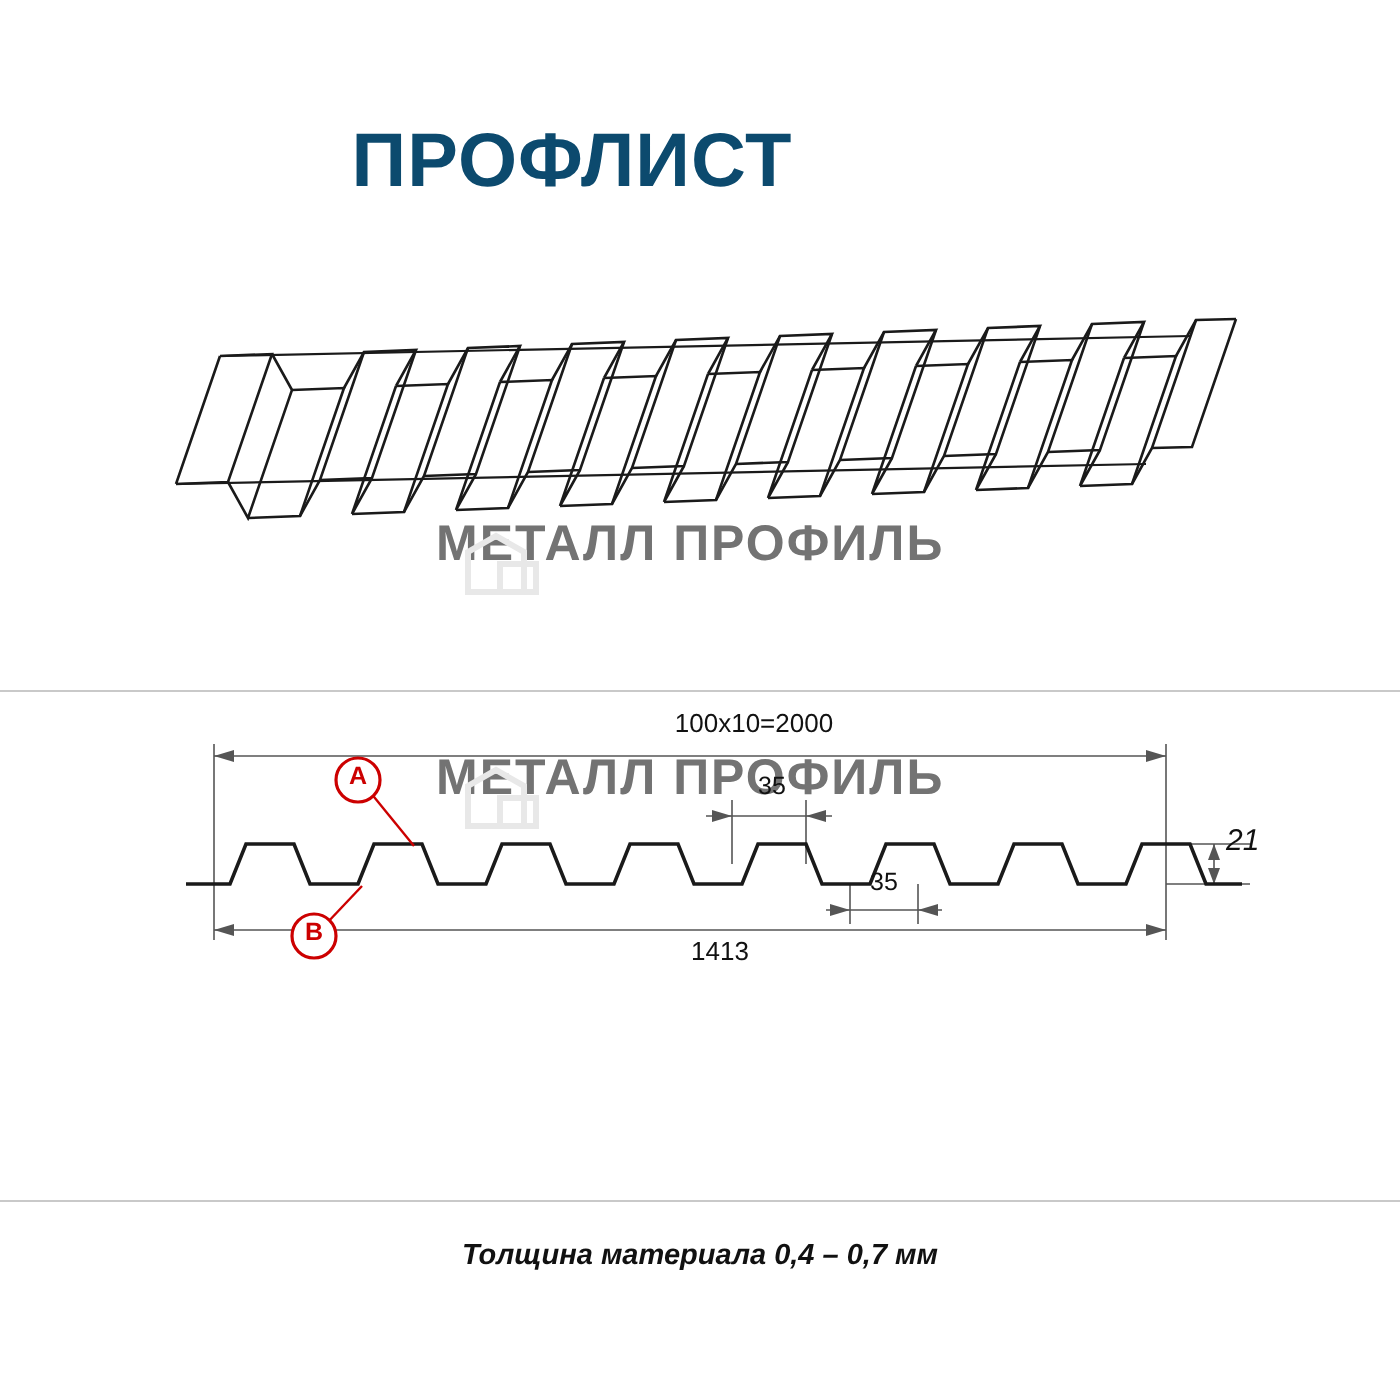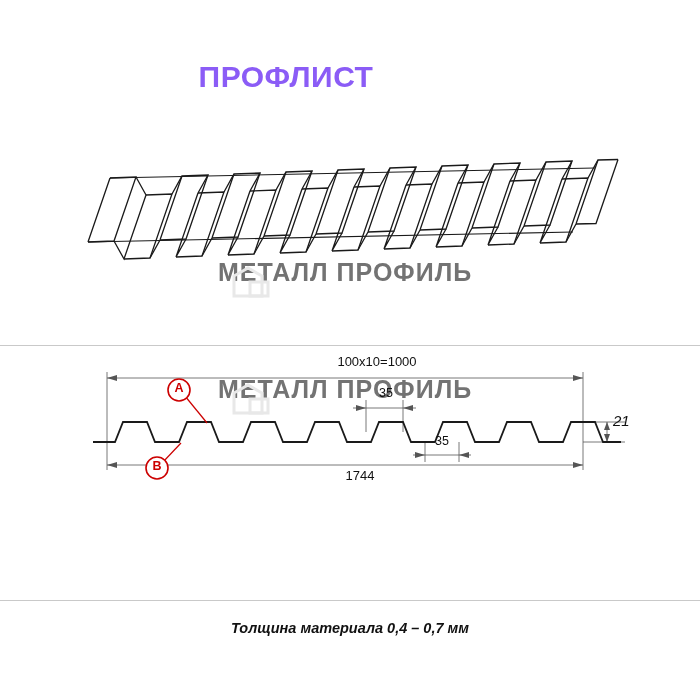--- a/index.html
+++ b/index.html
@@ -20,24 +20,24 @@
     inset: 0;
     width: 700px;
     height: 700px;
   }
   .title {
     position: absolute;
     top: 60px;
     left: 0;
     width: 572px;
     text-align: center;
-    font-size: 30px;
+    font-size: 38px;
     font-weight: bold;
     letter-spacing: 0.5px;
-    color: #8b5cf6;
+    color: #0c4a6e;
   }
   .subtitle {
     position: absolute;
     top: 104px;
     left: 0;
     width: 700px;
     text-align: center;
     font-size: 15px;
     font-weight: bold;
     color: #111111;
@@ -251,23 +251,23 @@
         <circle cx="94" cy="40" r="11" fill="#ffffff" stroke="#cc0000" stroke-width="1.6"></circle>
       </g>
 
       <g>
         <path d="M96 93 L78 112" stroke="#cc0000" stroke-width="1.2" fill="none"></path>
         <circle cx="72" cy="118" r="11" fill="#ffffff" stroke="#cc0000" stroke-width="1.6"></circle>
       </g>
     </svg>
 
     <div style="position:absolute;left:0;top:0;width:545px;height:160px;">
-      <div style="position:absolute;left:232px;top:4px;width:120px;text-align:center;font-size:13px;color:#111;">100х10=1000</div>
-
-      <div style="position:absolute;left:215px;top:118px;width:120px;text-align:center;font-size:13px;color:#111;">1744</div>
+      <div style="position:absolute;left:232px;top:4px;width:120px;text-align:center;font-size:13px;color:#111;">100х10=2000</div>
+
+      <div style="position:absolute;left:215px;top:118px;width:120px;text-align:center;font-size:13px;color:#111;">1413</div>
 
       <div style="position:absolute;left:281px;top:36px;width:40px;text-align:center;font-size:12.5px;color:#111;">35</div>
 
       <div style="position:absolute;left:337px;top:84px;width:40px;text-align:center;font-size:12.5px;color:#111;">35</div>
 
       <div style="position:absolute;left:528px;top:62px;font-size:15px;color:#111;font-style:italic;">21</div>
 
       <div style="position:absolute;left:83px;top:31px;width:22px;text-align:center;font-size:12.5px;font-weight:bold;color:#cc0000;">A</div>
 
       <div style="position:absolute;left:61px;top:109px;width:22px;text-align:center;font-size:12.5px;font-weight:bold;color:#cc0000;">B</div>

